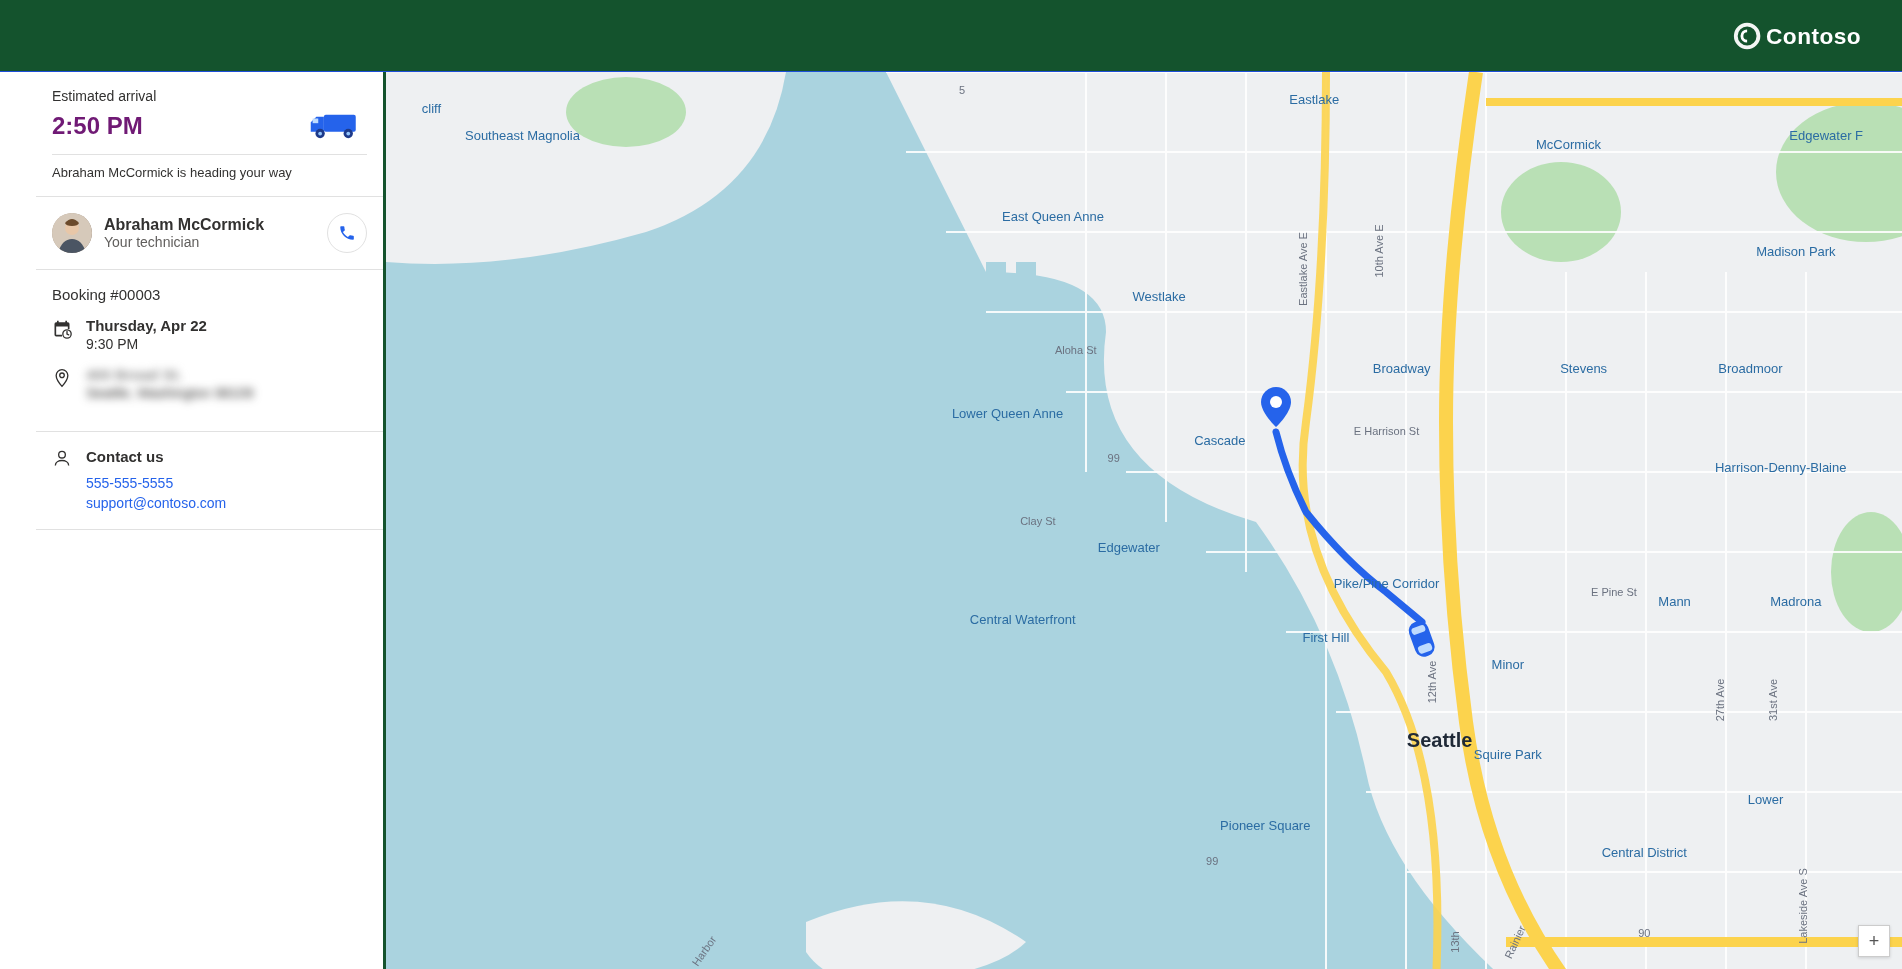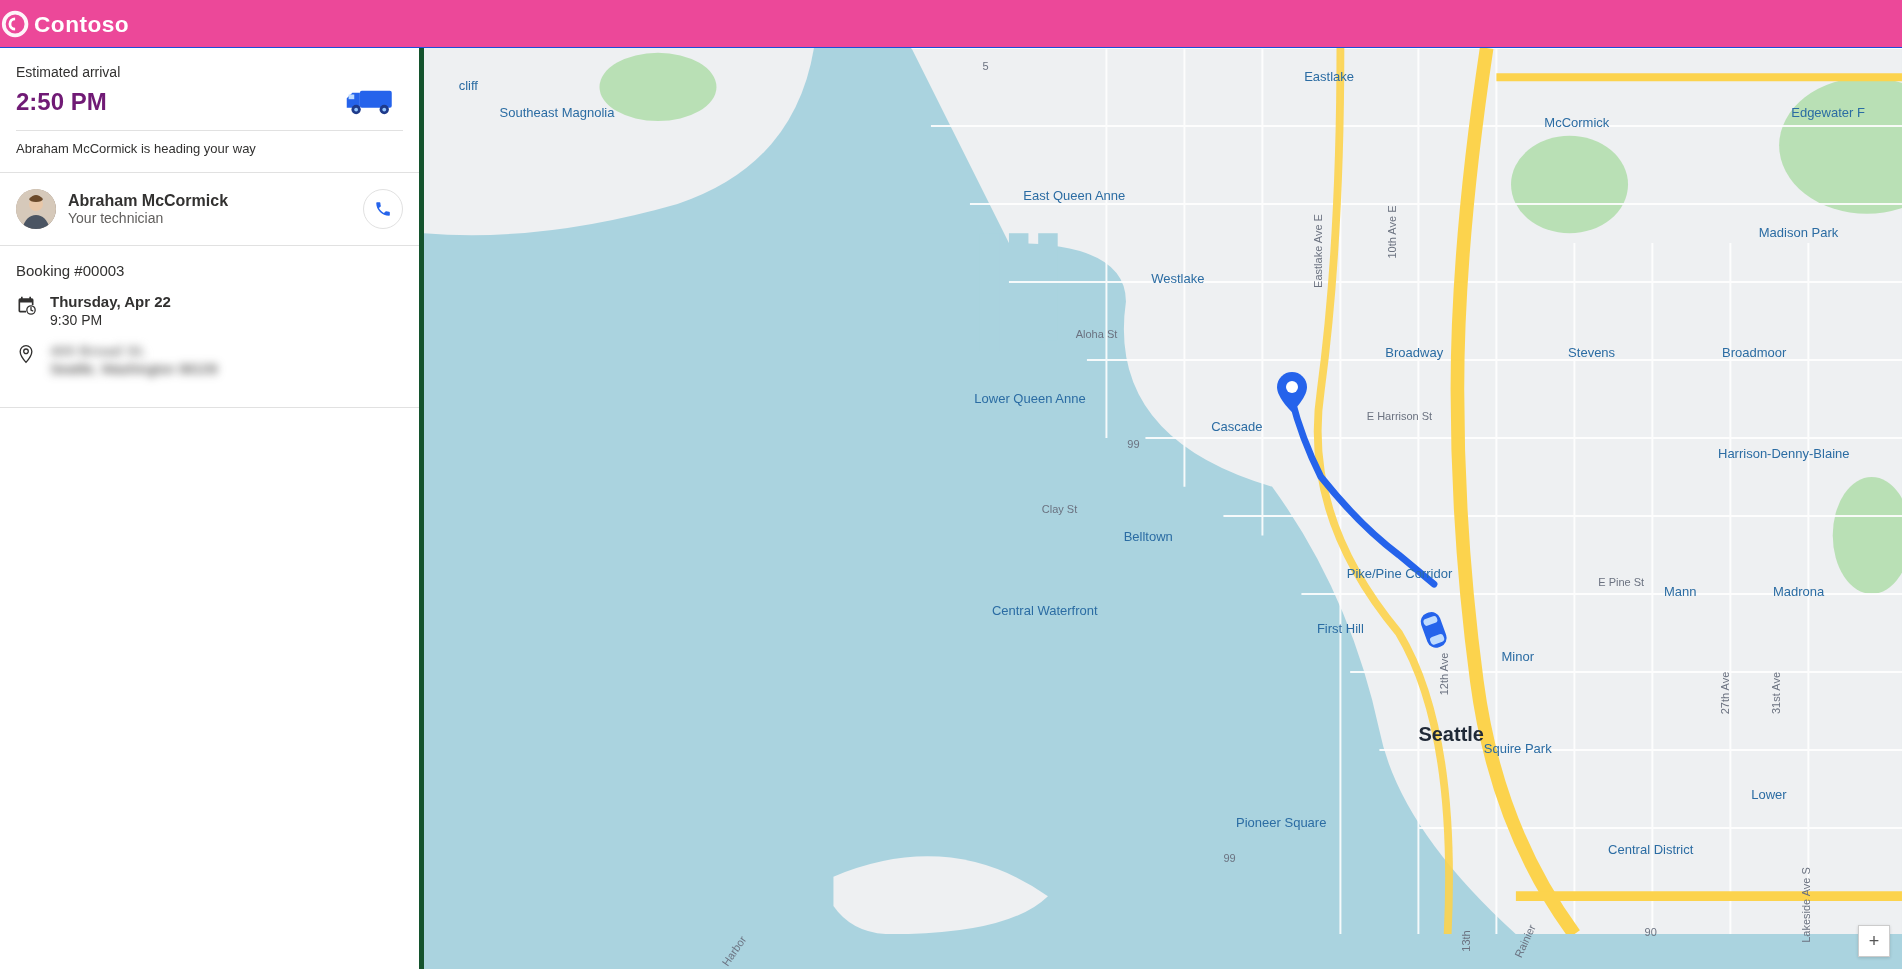--- a/index.html
+++ b/index.html
@@ -9,44 +9,45 @@
   color: #323130;
   overflow: hidden;
 }
 .app {
   display: flex;
   flex-direction: column;
   width: 100%;
   height: 100vh;
 }
 .header {
-  background: #ec4899;
-  height: 48px;
+  background: #14532d;
+  height: 72px;
   display: flex;
   align-items: center;
-  justify-content: flex-start;
+  justify-content: flex-end;
   color: #fff;
   font-size: 26px;
   font-weight: 600;
   letter-spacing: 0.5px;
   border-bottom: 1px solid #1d4ed8;
 }
 .header-logo { display: flex; align-items: center; gap: 4px; }
 .header-logo svg { height: 34px; }
 .main {
   flex: 1;
   display: flex;
   min-height: 0;
 }
 .sidebar {
-  width: 424px;
+  width: 386px;
   background: #fff;
-  border-right: 5px solid #14532d;
+  border-right: 3px solid #14532d;
   overflow-y: auto;
   font-size: 14px;
+  padding-left: 36px;
 }
 .section { padding: 16px; border-bottom: 1px solid #e1e1e1; }
 .label-small { font-size: 14px; color: #323130; margin-bottom: 4px; }
 .eta {
   display: flex;
   align-items: center;
   justify-content: space-between;
   gap: 10px;
 }
 .eta-time { font-size: 24px; font-weight: 700; color: #701a75; }
@@ -194,20 +195,33 @@
           <svg class="icon" viewBox="0 0 24 24">
             <path d="M12 2a7 7 0 0 0-7 7c0 5.25 7 13 7 13s7-7.75 7-13a7 7 0 0 0-7-7zm0 9.5A2.5 2.5 0 1 1 12 6a2.5 2.5 0 0 1 0 5.5z" fill="none" stroke="#323130" stroke-width="1.6"></path>
           </svg>
           <div>
             <div class="primary blurred">400 Broad St.</div>
             <div class="secondary blurred">Seattle, Washington 98109</div>
           </div>
         </div>
       </div>
 
+      <div class="section">
+        <div class="contact-row">
+          <svg class="icon" viewBox="0 0 24 24" style="width:20px;height:20px;flex-shrink:0;">
+            <circle cx="12" cy="8" r="4" fill="none" stroke="#323130" stroke-width="1.6"></circle>
+            <path d="M4 21c0-4 4-6 8-6s8 2 8 6" fill="none" stroke="#323130" stroke-width="1.6"></path>
+          </svg>
+          <div style="flex:1">
+            <div class="contact-title">Contact us</div>
+            <a class="contact-link">555-555-5555</a>
+            <a class="contact-link">support@contoso.com</a>
+          </div>
+        </div>
+      </div>
 
     </aside>
 
     <div class="map">
       <svg class="map-canvas" viewBox="0 0 1516 909" preserveAspectRatio="none">
 
         <rect x="0" y="0" width="1516" height="909" fill="#aad3df"></rect>
 
         <path d="M1516 0 L500 0 Q560 120 600 200 Q720 200 720 260 Q700 400 870 450 Q950 560 980 700 Q1000 800 1120 909 L1516 909 Z" fill="#eef0f2"></path>
 
@@ -282,21 +296,21 @@
           <div class="map-label " style="left: 93%; top: 20%;">Madison Park</div>
           <div class="map-label " style="left: 51%; top: 25%;">Westlake</div>
           <div class="map-label street" style="left: 45.5%; top: 31%;">Aloha St</div>
           <div class="map-label " style="left: 41%; top: 38%;">Lower Queen Anne</div>
           <div class="map-label " style="left: 55%; top: 41%;">Cascade</div>
           <div class="map-label street" style="left: 66%; top: 40%;">E Harrison St</div>
           <div class="map-label " style="left: 67%; top: 33%;">Broadway</div>
           <div class="map-label " style="left: 79%; top: 33%;">Stevens</div>
           <div class="map-label " style="left: 90%; top: 33%;">Broadmoor</div>
           <div class="map-label " style="left: 92%; top: 44%;">Harrison-Denny-Blaine</div>
-          <div class="map-label " style="left: 49%; top: 53%;">Belltown</div>
+          <div class="map-label " style="left: 49%; top: 53%;">Edgewater</div>
           <div class="map-label street" style="left: 43%; top: 50%;">Clay St</div>
           <div class="map-label " style="left: 42%; top: 61%;">Central Waterfront</div>
           <div class="map-label " style="left: 66%; top: 57%;">Pike/Pine Corridor</div>
           <div class="map-label " style="left: 62%; top: 63%;">First Hill</div>
           <div class="map-label street" style="left: 81%; top: 58%;">E Pine St</div>
           <div class="map-label " style="left: 74%; top: 66%;">Minor</div>
           <div class="map-label " style="left: 85%; top: 59%;">Mann</div>
           <div class="map-label " style="left: 93%; top: 59%;">Madrona</div>
           <div class="map-label " style="left: 74%; top: 76%;">Squire Park</div>
           <div class="map-label " style="left: 58%; top: 84%;">Pioneer Square</div>

